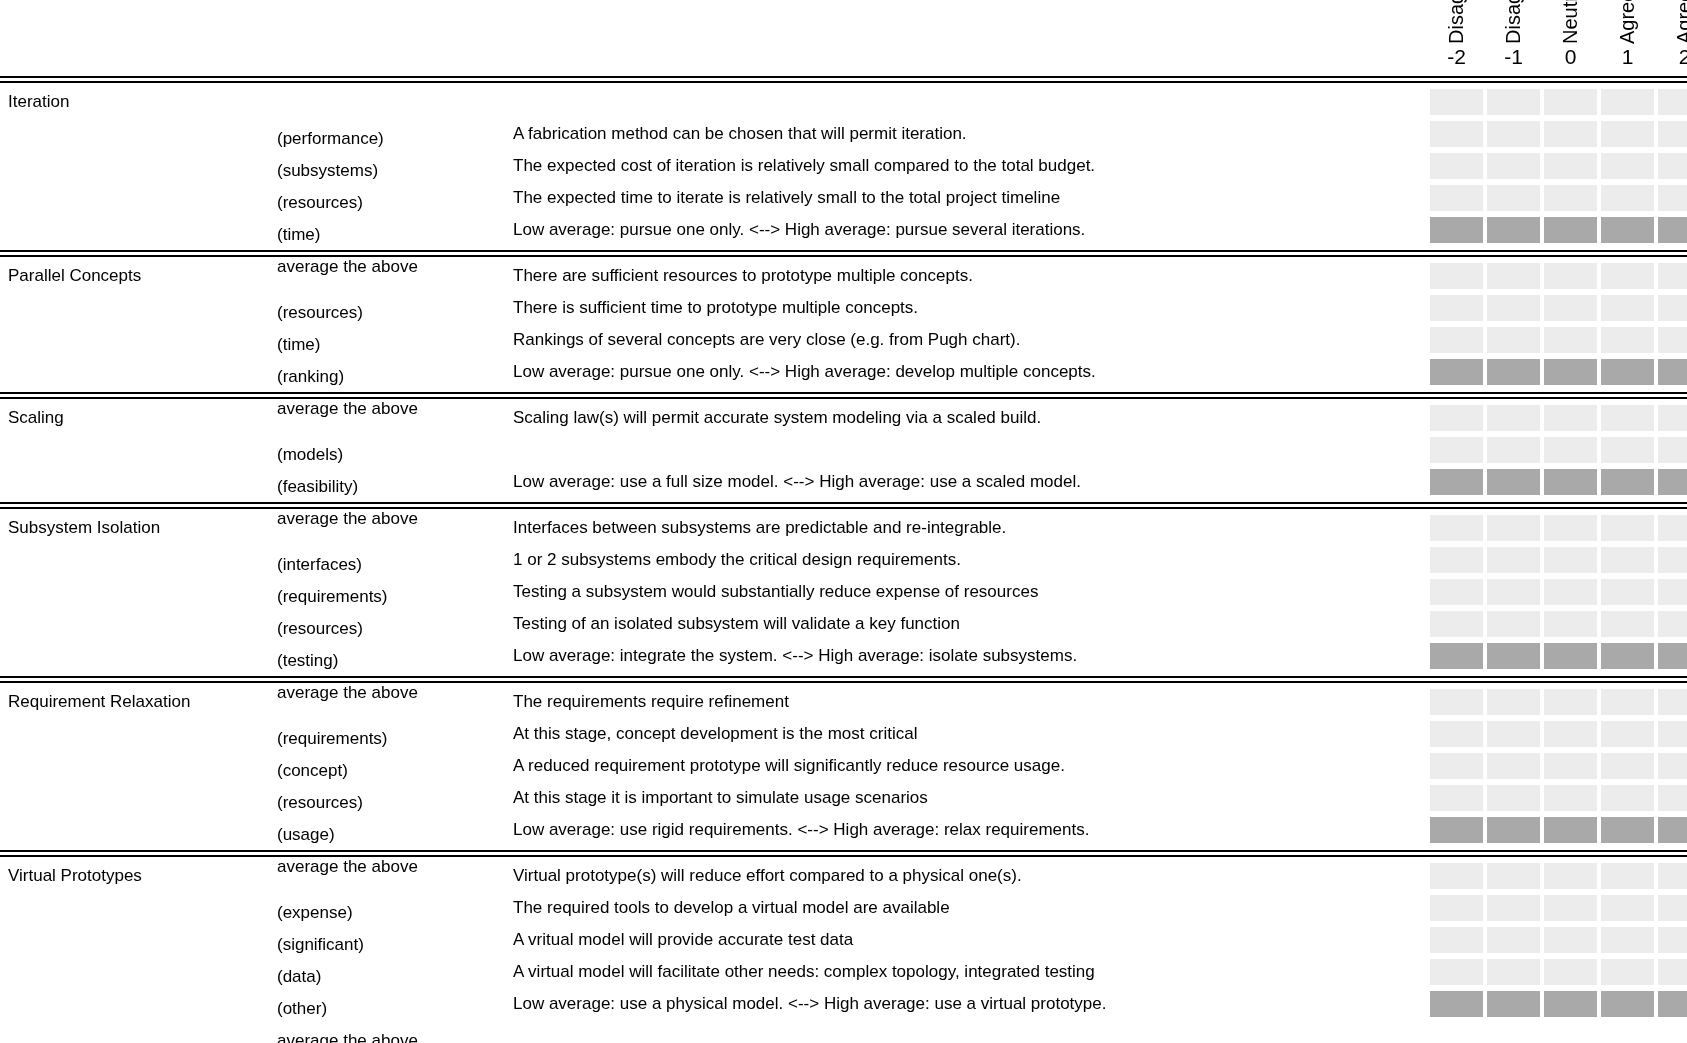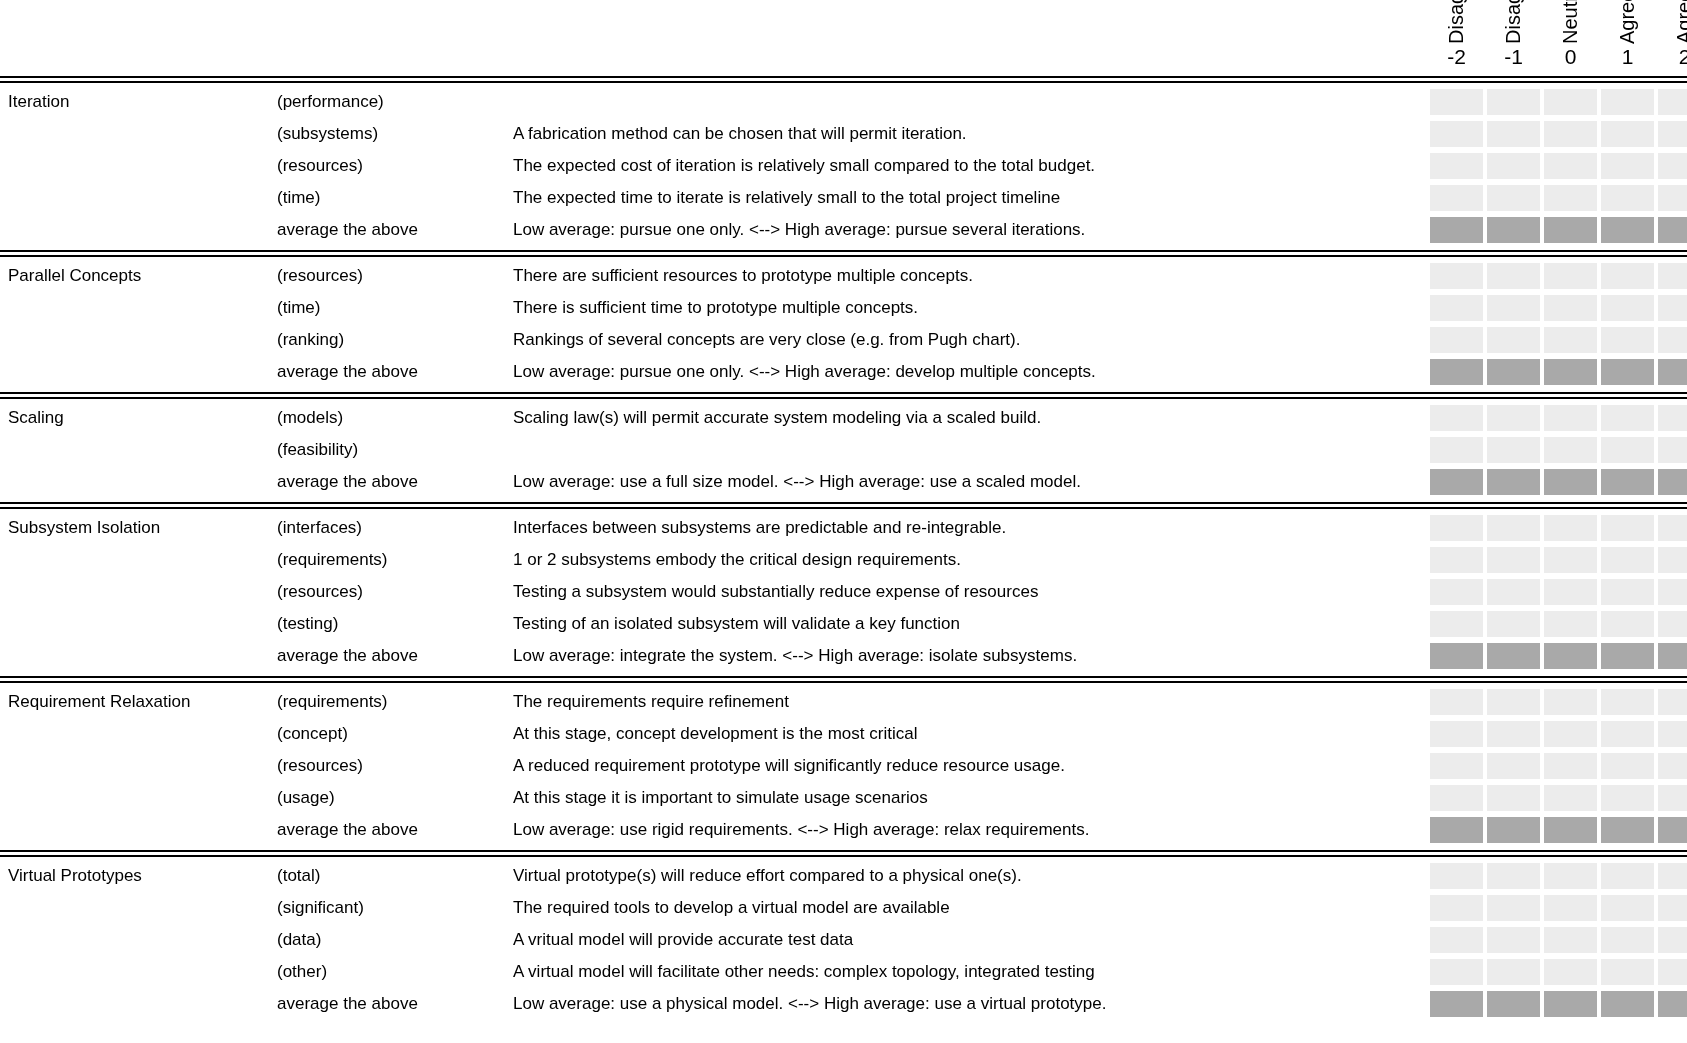--- a/index.html
+++ b/index.html
@@ -27,21 +27,21 @@
     font-size: 21px; line-height: 26px;
   }
 
   
   .dline { height: 3px; border-top: 2px solid #000; border-bottom: 2px solid #000; }
 
   
   .section { padding-top: 3px; padding-bottom: 4px; }
   .row { position: relative; height: 32px; line-height: 32px; font-size: 17px; white-space: nowrap; }
   .cat  { position: absolute; left: 8px; }
-  .crit { position: absolute; left: 277px; }
+  .crit { position: absolute; left: 277px; margin-top: 37px; }
   .desc { position: absolute; left: 513px; }
   .avg .crit { }
 
   .cells { position: absolute; left: 1430px; top: 3px; height: 26px; display: flex; }
   .cell { width: 53px; height: 26px; margin-right: 4px; background: var(--cell-light, #ececec); }
   .avg .cell { background: var(--cell-dark, #a9a9a9); }
 </style>
 </head>
 <body>
 
@@ -328,21 +328,21 @@
           <span class="cell"></span>
         </span>
     </div>
   </div>
 
   <div class="dline"></div>
 
   <div class="section">
     <div class="row">
       <span class="cat">Virtual Prototypes</span>
-      <span class="crit">(total)</span>
+      <span class="crit">(expense)</span>
       <span class="desc">Virtual prototype(s) will reduce effort compared to a physical one(s).</span>
       <span class="cells">
           <span class="cell"></span>
           <span class="cell"></span>
           <span class="cell"></span>
           <span class="cell"></span>
           <span class="cell"></span>
         </span>
     </div>
     <div class="row">

